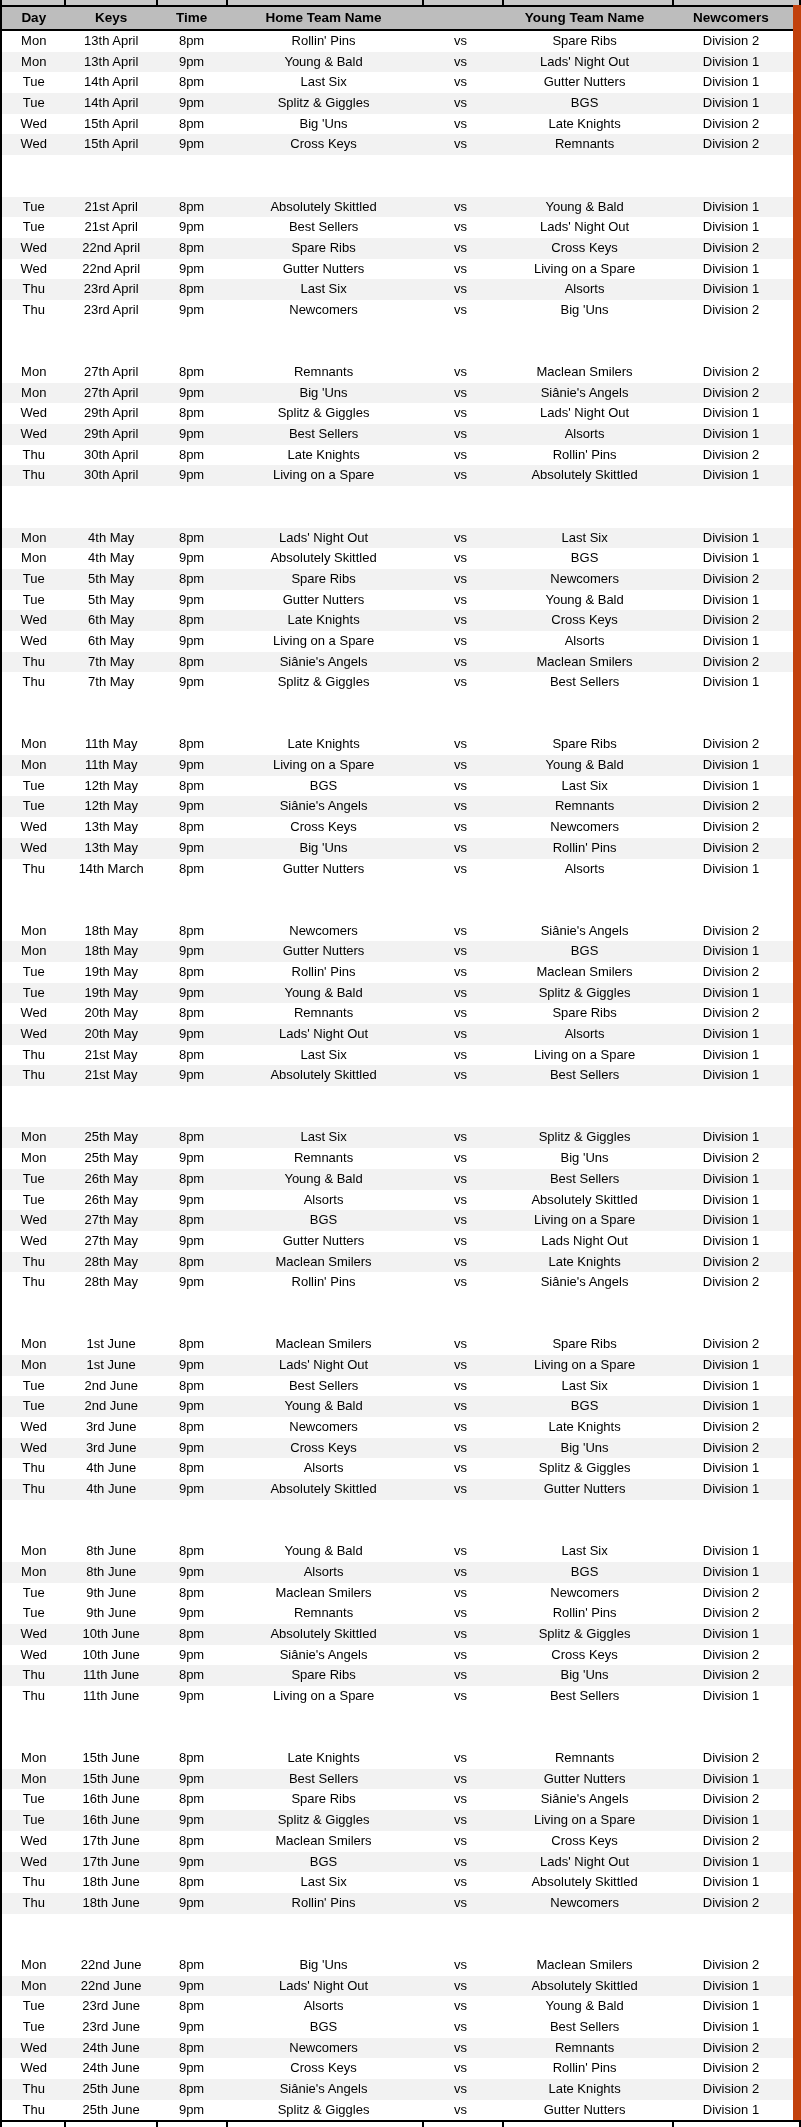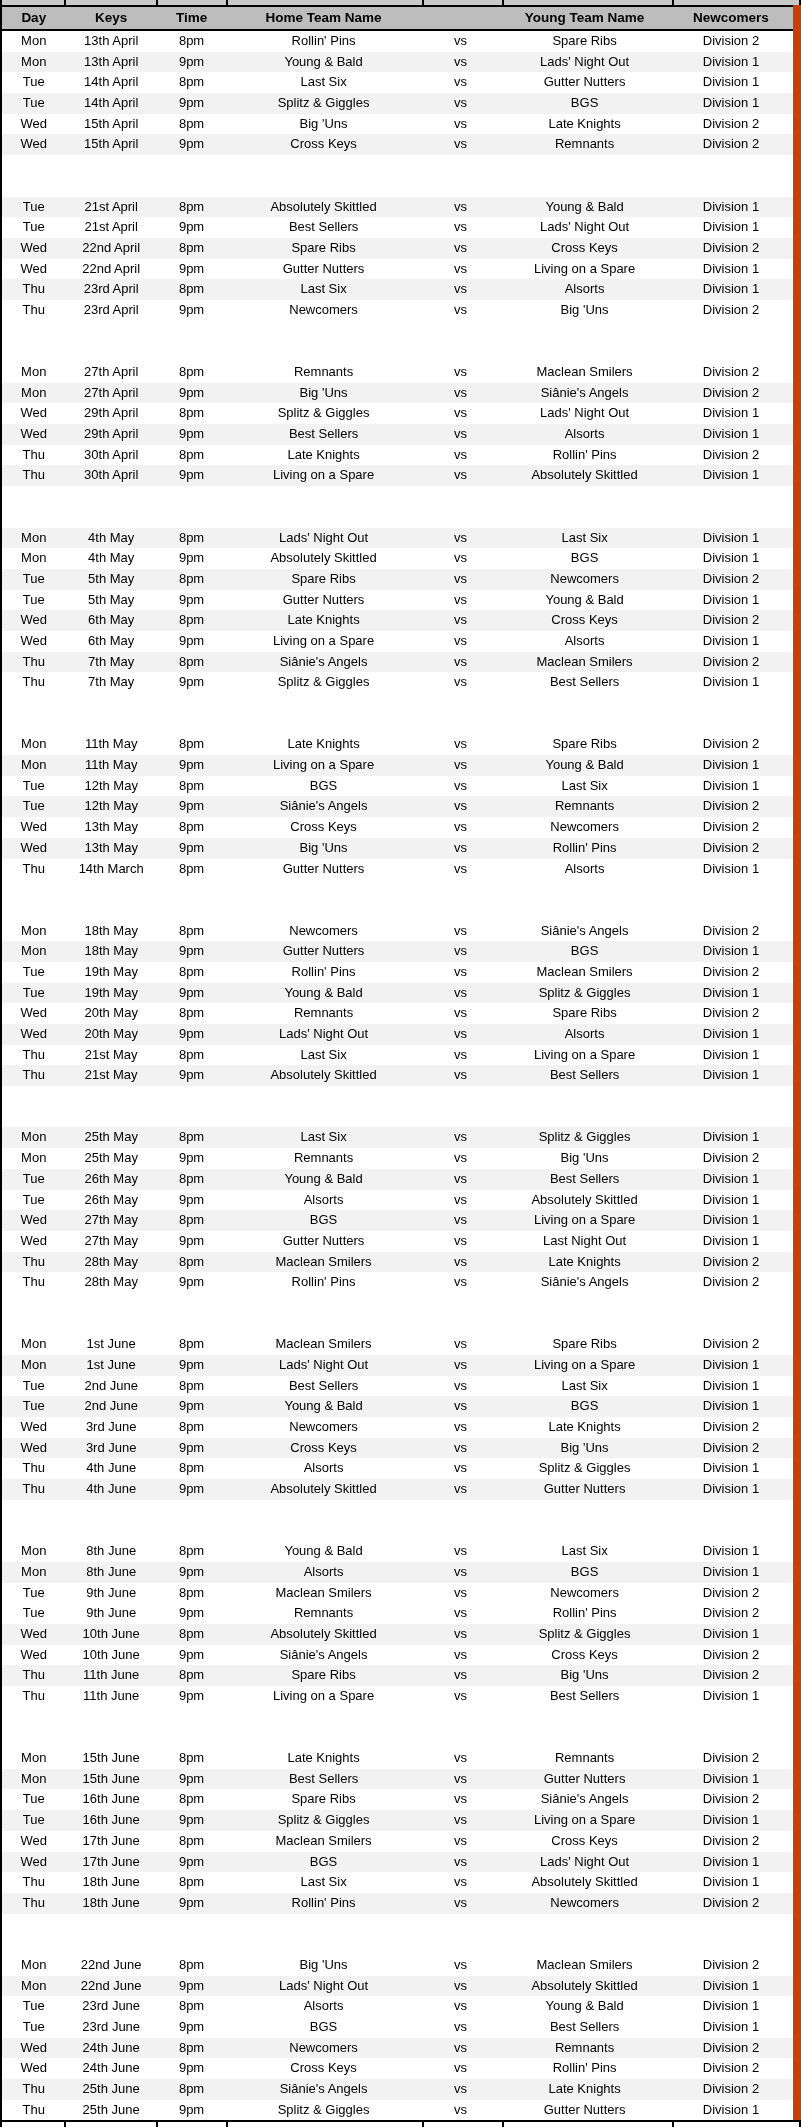--- a/index.html
+++ b/index.html
@@ -484,21 +484,21 @@
           <span class="c4">vs</span>
           <span class="c5">Living on a Spare</span>
           <span class="c6">Division 1</span>
         </div>
         <div class="row">
           <span class="c0">Wed</span>
           <span class="c1">27th May</span>
           <span class="c2">9pm</span>
           <span class="c3">Gutter Nutters</span>
           <span class="c4">vs</span>
-          <span class="c5">Last Night Out</span>
+          <span class="c5">Lads Night Out</span>
           <span class="c6">Division 1</span>
         </div>
         <div class="row shade">
           <span class="c0">Thu</span>
           <span class="c1">28th May</span>
           <span class="c2">8pm</span>
           <span class="c3">Maclean Smilers</span>
           <span class="c4">vs</span>
           <span class="c5">Late Knights</span>
           <span class="c6">Division 2</span>

